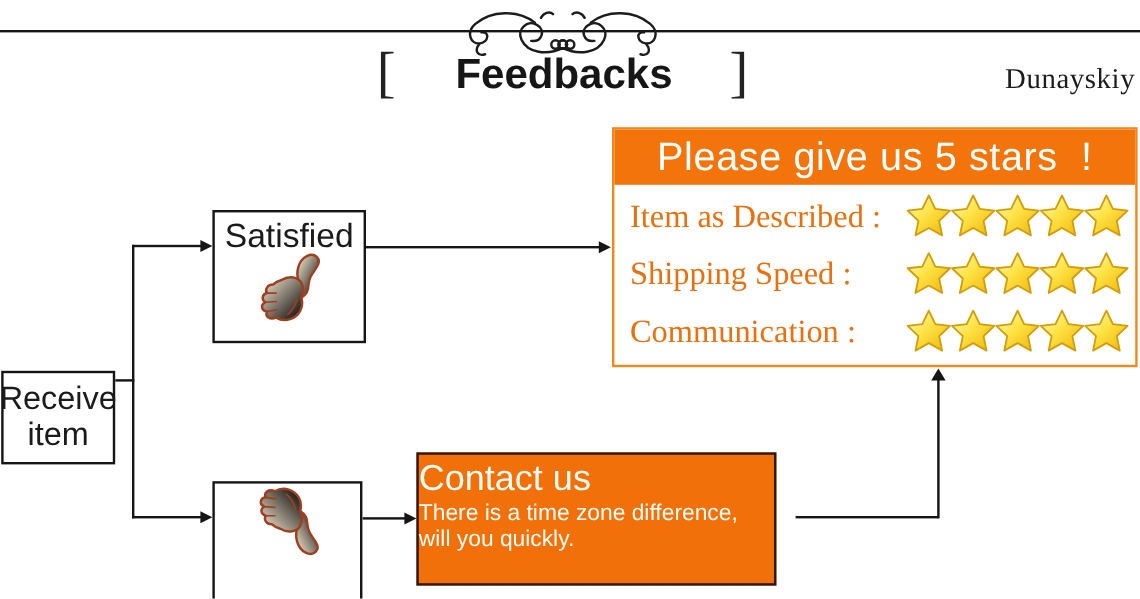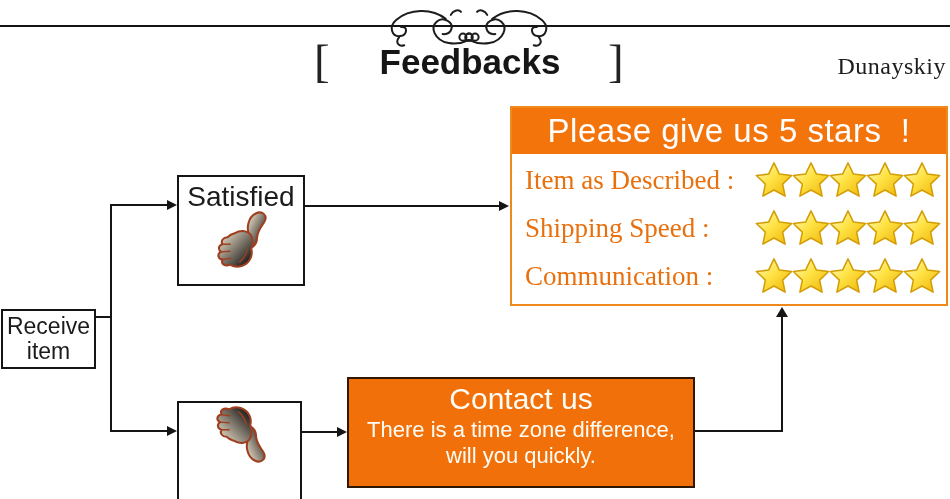--- a/index.html
+++ b/index.html
@@ -22,47 +22,47 @@
   .bracket.l{left:314px;}
   .bracket.r{left:608px;}
   .page-title{position:absolute;left:355px;top:42px;width:230px;margin:0;text-align:center;
               font-family:Liberation Sans, sans-serif;font-weight:700;font-size:35px;color:#161616;}
   .brand{position:absolute;right:4px;top:53px;font-family:"Liberation Serif",serif;
          font-weight:400;font-size:24px;color:#1c1c1c;letter-spacing:.5px;}
 
   
   .fbox{position:absolute;background:#fff;border:2px solid #151515;box-sizing:border-box;
         display:flex;flex-direction:column;align-items:center;color:#1b1b1b;margin-top:24px;}
-  .box-receive{left:1px;top:285px;width:95px;height:60px;justify-content:center;
-               font-size:23px;line-height:1.1;text-align:center;}
+  .box-receive{left:1px;top:285px;width:95px;height:78px;justify-content:center;
+               font-size:27px;line-height:1.1;text-align:center;}
   .box-satisfied{left:177px;top:151px;width:128px;height:111px;}
   .box-unsatisfied{left:177px;top:377px;width:125px;height:111px;}
   .flabel{font-size:28px;margin-top:4px;}
   .box-unsatisfied .flabel{font-size:25px;letter-spacing:-.3px;margin-top:6px;}
   .thumb{width:64px;height:64px;margin-top:-4px;}
   .thumb.down{transform:scaleY(-1);margin-top:-2px;}
 
   
   .stars-panel{position:absolute;left:510px;top:106px;width:438px;height:200px;
                box-sizing:border-box;border:2px solid #f0891c;background:#fff;}
   .stars-header{height:46px;background:#f4740c;color:#fff;display:flex;align-items:center;
                 justify-content:center;font-size:33px;white-space:pre;letter-spacing:.5px;}
   .rating-rows{height:150px;display:flex;flex-direction:column;justify-content:space-around;
                padding:2px 5px 4px 13px;box-sizing:border-box;}
   .rating-row{display:flex;align-items:center;justify-content:space-between;}
   .rating-label{font-family:"Liberation Serif",serif;font-size:27px;color:#e8700e;}
   .stars{display:flex;}
   .star{width:38px;height:38px;margin-left:-1px;}
 
   
-  .contact-panel{position:absolute;left:347px;top:377px;width:348px;height:111px;
+  .contact-panel{position:absolute;left:347px;top:377px;width:300px;height:111px;
                  box-sizing:border-box;background:#f2700a;border:2px solid #2e1803;
-                 color:#fdfdf6;text-align:center;padding-top:2px;}
+                 color:#fdfdf6;padding-top:2px;}
   .contact-title{font-size:30px;line-height:1.2;}
-  .contact-line{font-size:22px;line-height:1.17;}
+  .contact-line{font-size:19px;line-height:1.17;}
 </style>
 </head>
 <body>
 
 <svg width="0" height="0" style="position:absolute" aria-hidden="true">
   <defs>
     <linearGradient id="goldGrad" x1="0" y1="0" x2="1" y2="1">
       <stop offset="0" stop-color="#fffbd0"></stop>
       <stop offset="0.45" stop-color="#ffe345"></stop>
       <stop offset="1" stop-color="#edb206"></stop>

